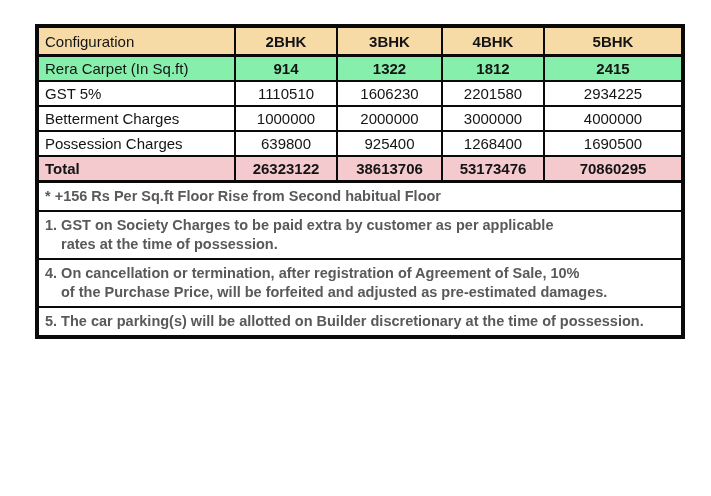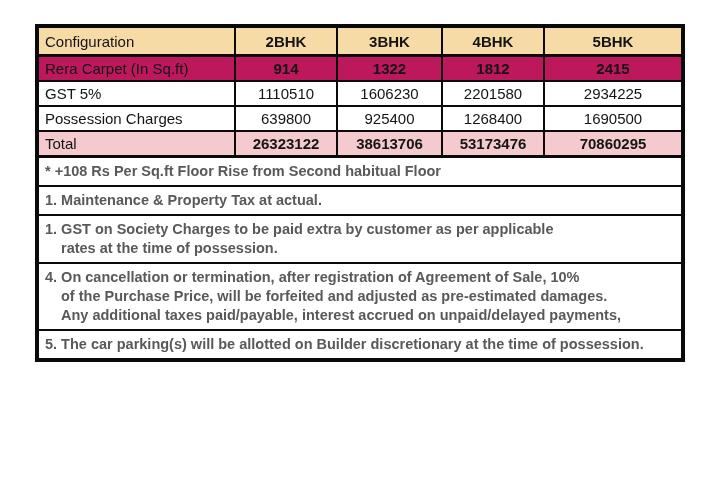--- a/index.html
+++ b/index.html
@@ -55,32 +55,32 @@
     padding-left: 6px;
     font-weight: normal;
   }
   tr.header-row th {
     background: #f7dba7;
     font-weight: bold;
     height: 26px;
     border-bottom: 3px solid #0a0a0a;
   }
   tr.rera-row td {
-    background: #be185d;
+    background: #86efac;
     font-weight: bold;
   }
   tr.rera-row td.label { font-weight: normal; }
   tr.agreement-row td { background: #d3e2ee; }
   tr.plain-row td { background: #ffffff; }
   tr.total-row td {
     background: #f4cacf;
     font-weight: bold;
     border-bottom: none;
   }
-  tr.total-row td.label { font-weight: normal; }
+  tr.total-row td.label { font-weight: bold; }
   .notes { border-top: 3px solid #0a0a0a; }
   .note {
     border-bottom: 2px solid #0a0a0a;
     padding: 4px 8px 4px 6px;
     color: #595959;
     font-weight: bold;
     font-size: 14.5px;
     line-height: 19px;
   }
   .note:last-child { border-bottom: none; }
@@ -116,51 +116,54 @@
           <td>2415</td>
         </tr>
         <tr class="plain-row">
           <td class="label">GST 5%</td>
           <td>1110510</td>
           <td>1606230</td>
           <td>2201580</td>
           <td>2934225</td>
         </tr>
         <tr class="plain-row">
+          <td class="label">Betterment Charges</td>
+          <td>1000000</td>
+          <td>2000000</td>
+          <td>3000000</td>
+          <td>4000000</td>
+        </tr>
+        <tr class="plain-row">
           <td class="label">Possession Charges</td>
           <td>639800</td>
           <td>925400</td>
           <td>1268400</td>
           <td>1690500</td>
         </tr>
         <tr class="total-row">
           <td class="label">Total</td>
           <td>26323122</td>
           <td>38613706</td>
           <td>53173476</td>
           <td>70860295</td>
         </tr>
       </tbody>
     </table>
 
     <div class="notes">
       <div class="note">
-        <div>* +108 Rs Per Sq.ft Floor Rise from Second habitual Floor</div>
-      </div>
-      <div class="note">
-        <div>1. Maintenance &amp; Property Tax at actual.</div>
+        <div>* +156 Rs Per Sq.ft Floor Rise from Second habitual Floor</div>
       </div>
       <div class="note">
         <div>1. GST on Society Charges to be paid extra by customer as per applicable</div>
         <div class="cont">rates at the time of possession.</div>
       </div>
       <div class="note">
         <div>4. On cancellation or termination, after registration of Agreement of Sale, 10%</div>
         <div class="cont">of the Purchase Price, will be forfeited and adjusted as pre-estimated damages.</div>
-        <div class="cont">Any additional taxes paid/payable, interest accrued on unpaid/delayed payments,</div>
       </div>
       <div class="note">
         <div>5. The car parking(s) will be allotted on Builder discretionary at the time of possession.</div>
       </div>
     </div>
 
   </div>
 </div>
 
 </body></html>

